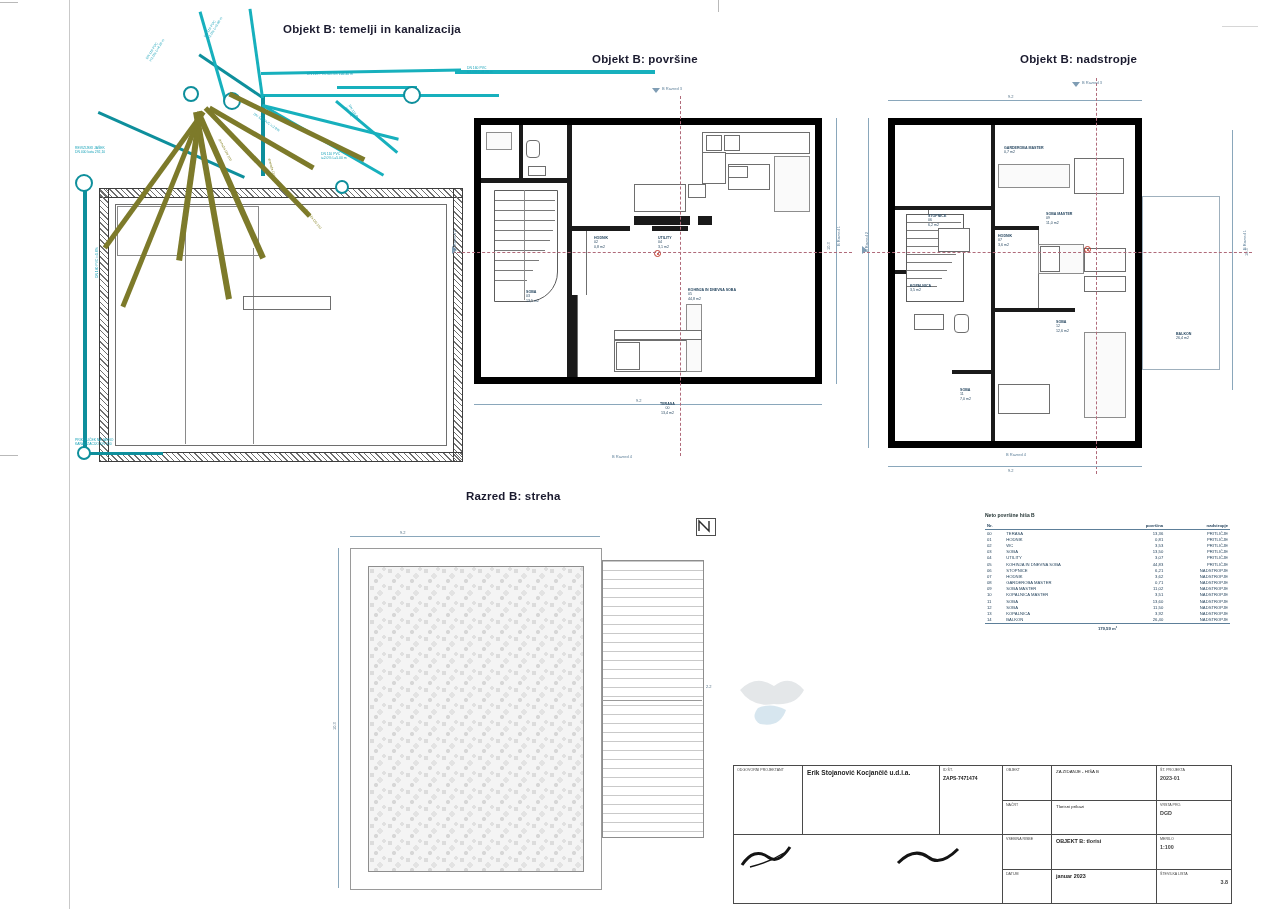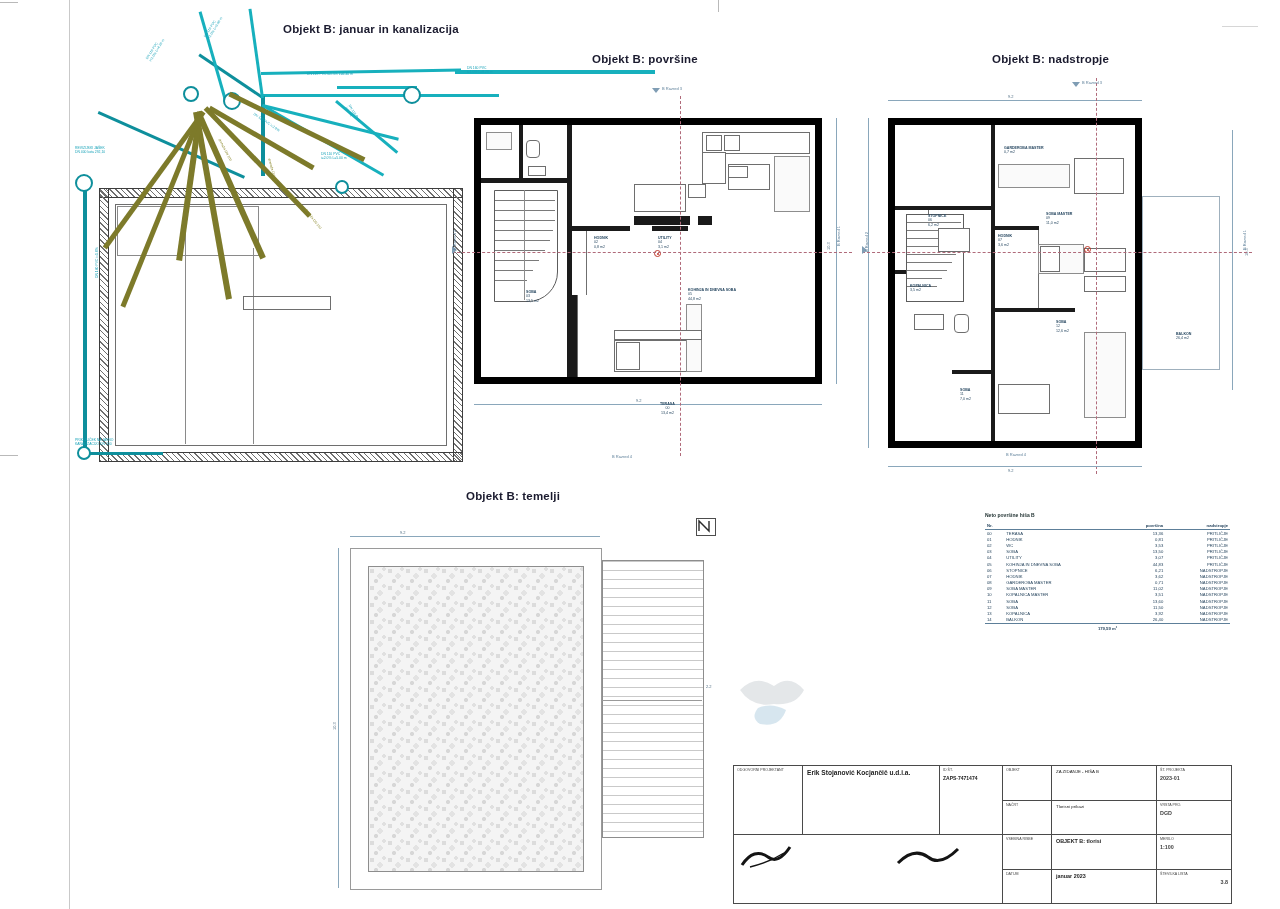--- a/index.html
+++ b/index.html
@@ -95,24 +95,24 @@
 <body>
 
 <div class="sheet">
 
   <div class="frame-v"></div>
   <div class="frame-tick" style="left:0;top:2px;width:18px;height:1px;"></div>
   <div class="frame-tick" style="left:0;top:455px;width:18px;height:1px;"></div>
   <div class="frame-tick" style="left:718px;top:0;width:1px;height:12px;"></div>
   <div class="frame-tick" style="left:1222px;top:26px;width:36px;height:1px;background:#d6d6d6;"></div>
 
-  <div class="title" style="left:283px;top:23px;">Objekt B: januar in kanalizacija</div>
+  <div class="title" style="left:283px;top:23px;">Objekt B: temelji in kanalizacija</div>
   <div class="title" style="left:592px;top:53px;">Objekt B: površine</div>
-  <div class="title" style="left:992px;top:53px;">Objekt B: nadstropje</div>
-  <div class="title" style="left:466px;top:490px;">Objekt B: temelji</div>
+  <div class="title" style="left:1020px;top:53px;">Objekt B: nadstropje</div>
+  <div class="title" style="left:466px;top:490px;">Razred B: streha</div>
 
   <div id="plan-found">
 
     <div class="hatchwall" style="left:24px;top:180px;width:362px;height:8px;"></div>
     <div class="hatchwall" style="left:24px;top:180px;width:8px;height:272px;"></div>
     <div class="hatchwall" style="left:378px;top:180px;width:8px;height:272px;"></div>
     <div class="hatchwall" style="left:24px;top:444px;width:362px;height:8px;"></div>
     <div style="position:absolute;left:40px;top:196px;width:330px;height:240px;border:1px solid #6e6e6e;"></div>
     <div style="position:absolute;left:42px;top:198px;width:140px;height:48px;border:1px solid #8a8a8a;"></div>
     <div style="position:absolute;left:110px;top:198px;width:1px;height:238px;background:#8a8a8a;"></div>

